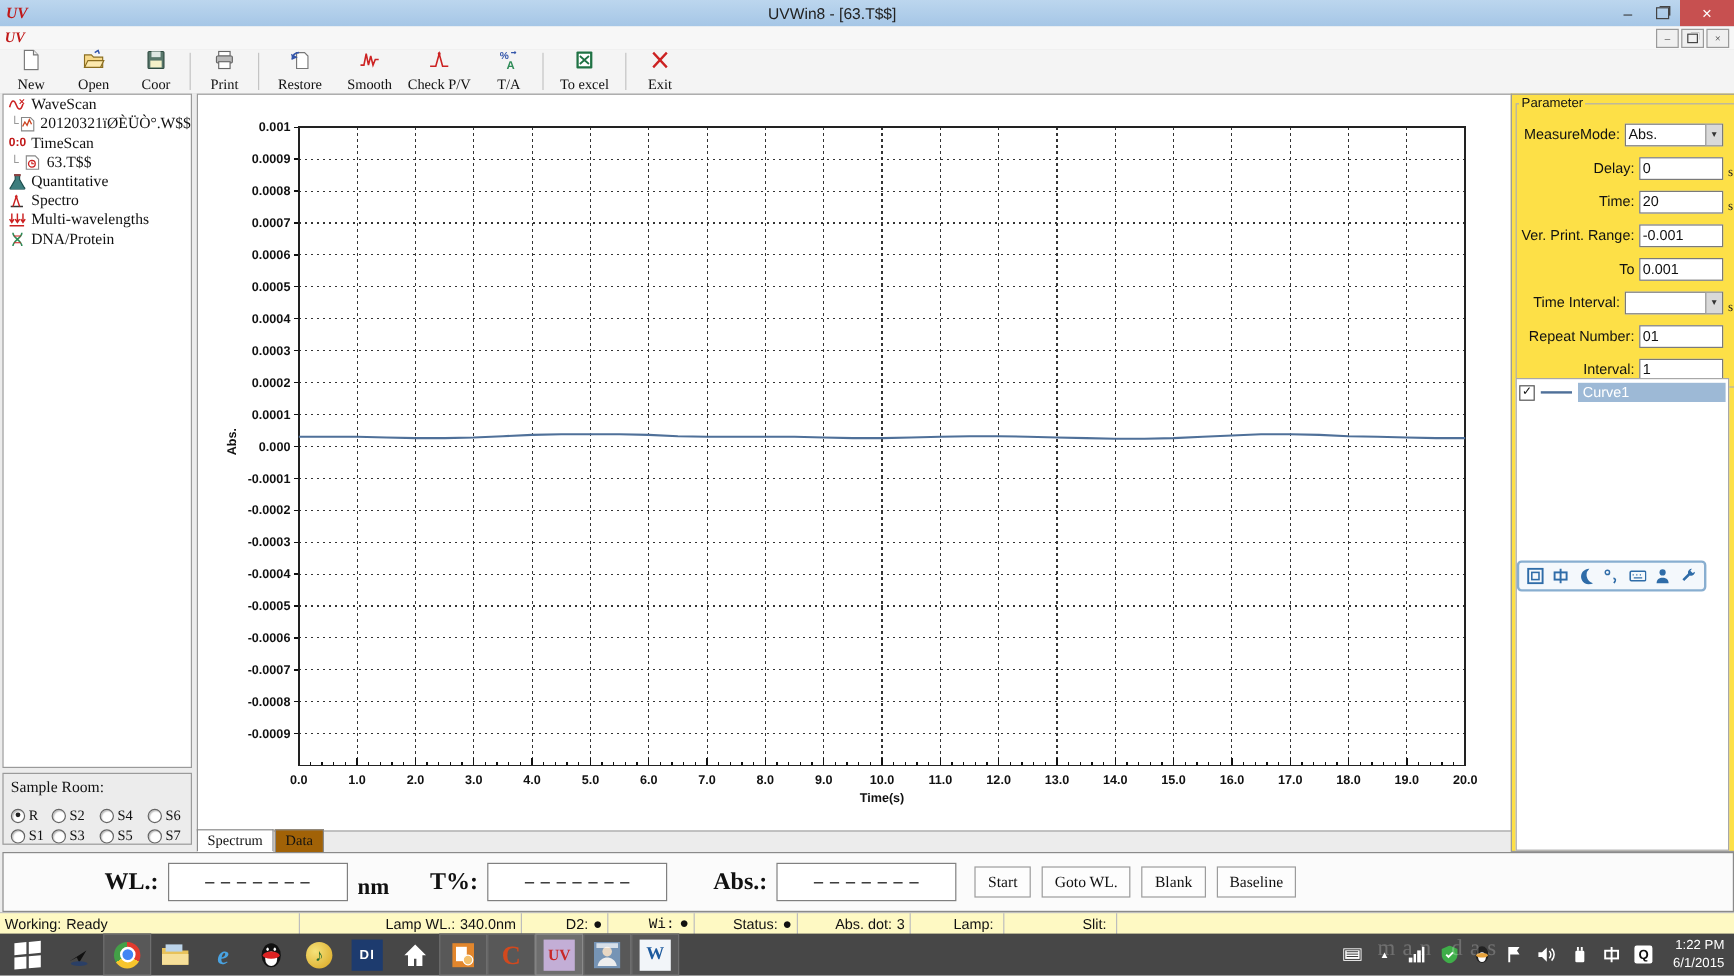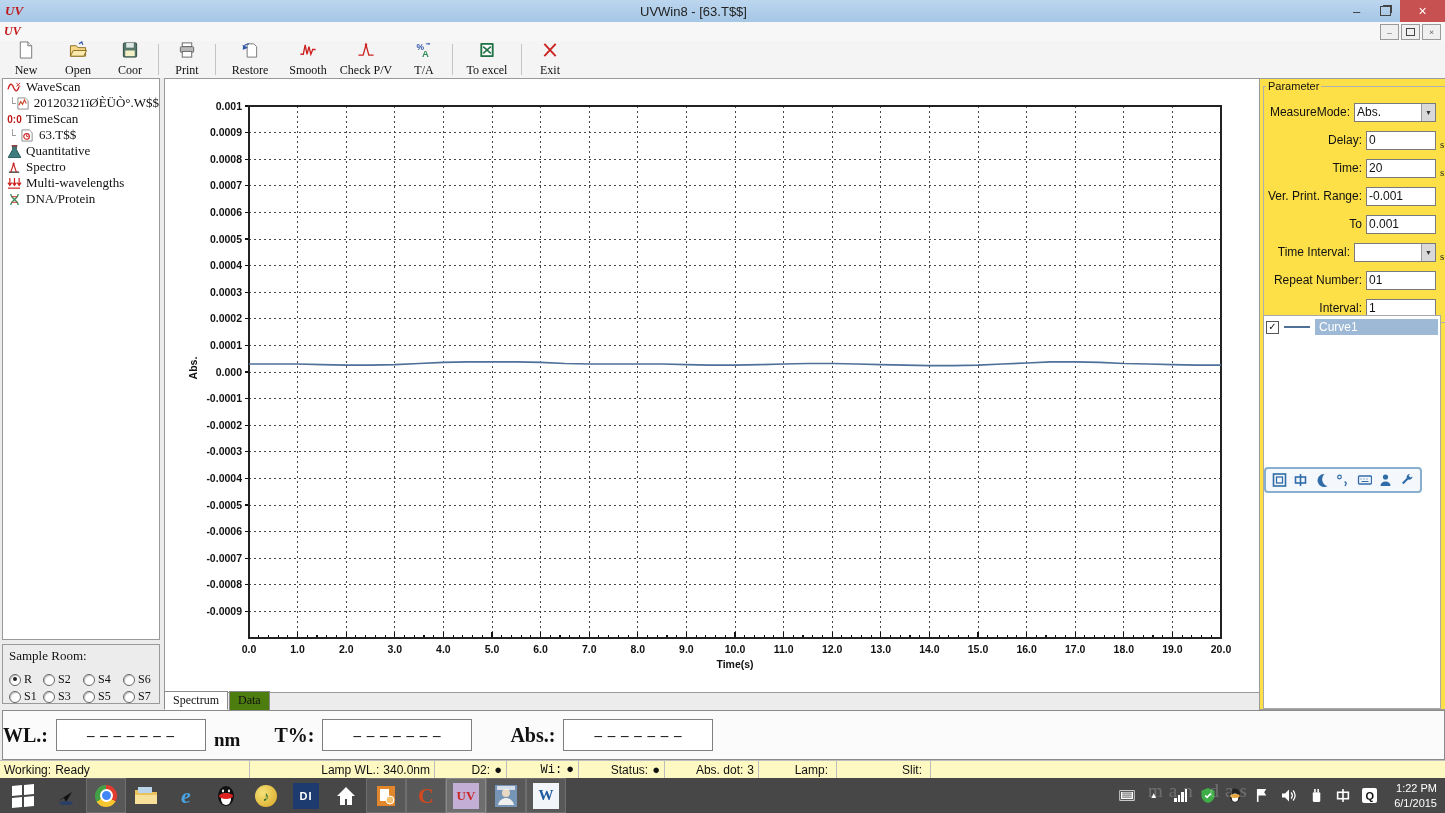--- a/index.html
+++ b/index.html
@@ -57,21 +57,21 @@
   
   .chart-area{position:absolute;left:164px;top:0;width:1094px;height:613px;background:#fff;border:1px solid #9a9a9a;}
   #chart{position:absolute;left:0;top:0;}
   #chart .grid{stroke:#333;stroke-width:0.9;stroke-dasharray:2 3;shape-rendering:crispEdges;}
   #chart .axis{stroke:#111;stroke-width:1.1;shape-rendering:crispEdges;}
   #chart text{font-family:"Liberation Sans",sans-serif;font-size:10.5px;font-weight:bold;fill:#111;}
   .tabs{position:absolute;left:164px;top:613px;height:19px;display:flex;
     font-family:"Liberation Serif",serif;font-size:12px;}
   .tab{padding:1px 8px 0 8px;border:1px solid #8a8a8a;border-top:1px solid #8a8a8a;margin-right:1px;cursor:default;}
   .tab.active{background:#fff;border-bottom:1px solid #fff;text-align:right;}
-  .tab.inactive{background:#4d7c0f;margin-top:0;border-bottom:none;}
+  .tab.inactive{background:#a16207;margin-top:0;border-bottom:none;}
   
   .right-panel{position:absolute;left:1259px;top:0;width:200px;height:632px;background:#fde047;border:1px solid #9a9a9a;box-sizing:border-box;}
   fieldset.param{margin:1px 3px 0 3px;border:1px solid #b0b0b0;padding:2px 2px 4px 2px;}
   fieldset.param legend{font-size:11px;padding:0 2px;}
   .p-row{display:flex;justify-content:flex-end;align-items:center;margin:8px 2px 0 0;font-size:12px;}
   .p-label{margin-right:4px;white-space:nowrap;}
   .p-box{width:64px;height:17px;border:1px solid #7a7a7a;background:#fff;font-size:12px;
     padding:0 2px;display:flex;align-items:center;}
   .p-box.select{position:relative;padding-right:14px;}
   .p-dd{position:absolute;right:0;top:0;width:13px;height:100%;background:#d9d9d9;border-left:1px solid #9a9a9a;
@@ -676,27 +676,33 @@
           <span class="ime-ic">
             <svg viewBox="0 0 14 14">
               <path d="M13 3.5a3.2 3.2 0 0 1-4.3 3L4 11.2 2.5 9.7l4.7-4.7A3.2 3.2 0 0 1 10.5 1l-1.4 1.7 1.9 1.9z" fill="currentColor"></path>
             </svg>
           </span>
         </div>
     </div>
   </div>
 
   <div class="readout">
-    <span class="ro-label" style="">WL.:</span>
+    <span class="ro-label" style="margin-left:84px">WL.:</span>
     <span class="ro-box">– – – – – – –</span>
     <span class="ro-unit">nm</span>
     <span class="ro-label" style="margin-left:34px">T%:</span>
     <span class="ro-box">– – – – – – –</span>
     <span class="ro-label" style="margin-left:38px">Abs.:</span>
     <span class="ro-box">– – – – – – –</span>
+    <span id="readout-buttons" style="display:flex;margin-left:6px;">
+        <span class="ro-btn">Start</span>
+        <span class="ro-btn">Goto WL.</span>
+        <span class="ro-btn">Blank</span>
+        <span class="ro-btn">Baseline</span>
+      </span>
   </div>
 
   <div class="statusbar" id="statusbar">
       <div class="seg" style="width: 250px;">
         <span class="lbl">Working:</span>
         <span class="val">Ready</span>
       </div>
       <div class="seg" style="width: 185px; justify-content: flex-end;">
         <span class="lbl">Lamp WL.:</span>
         <span class="val">340.0nm</span>

